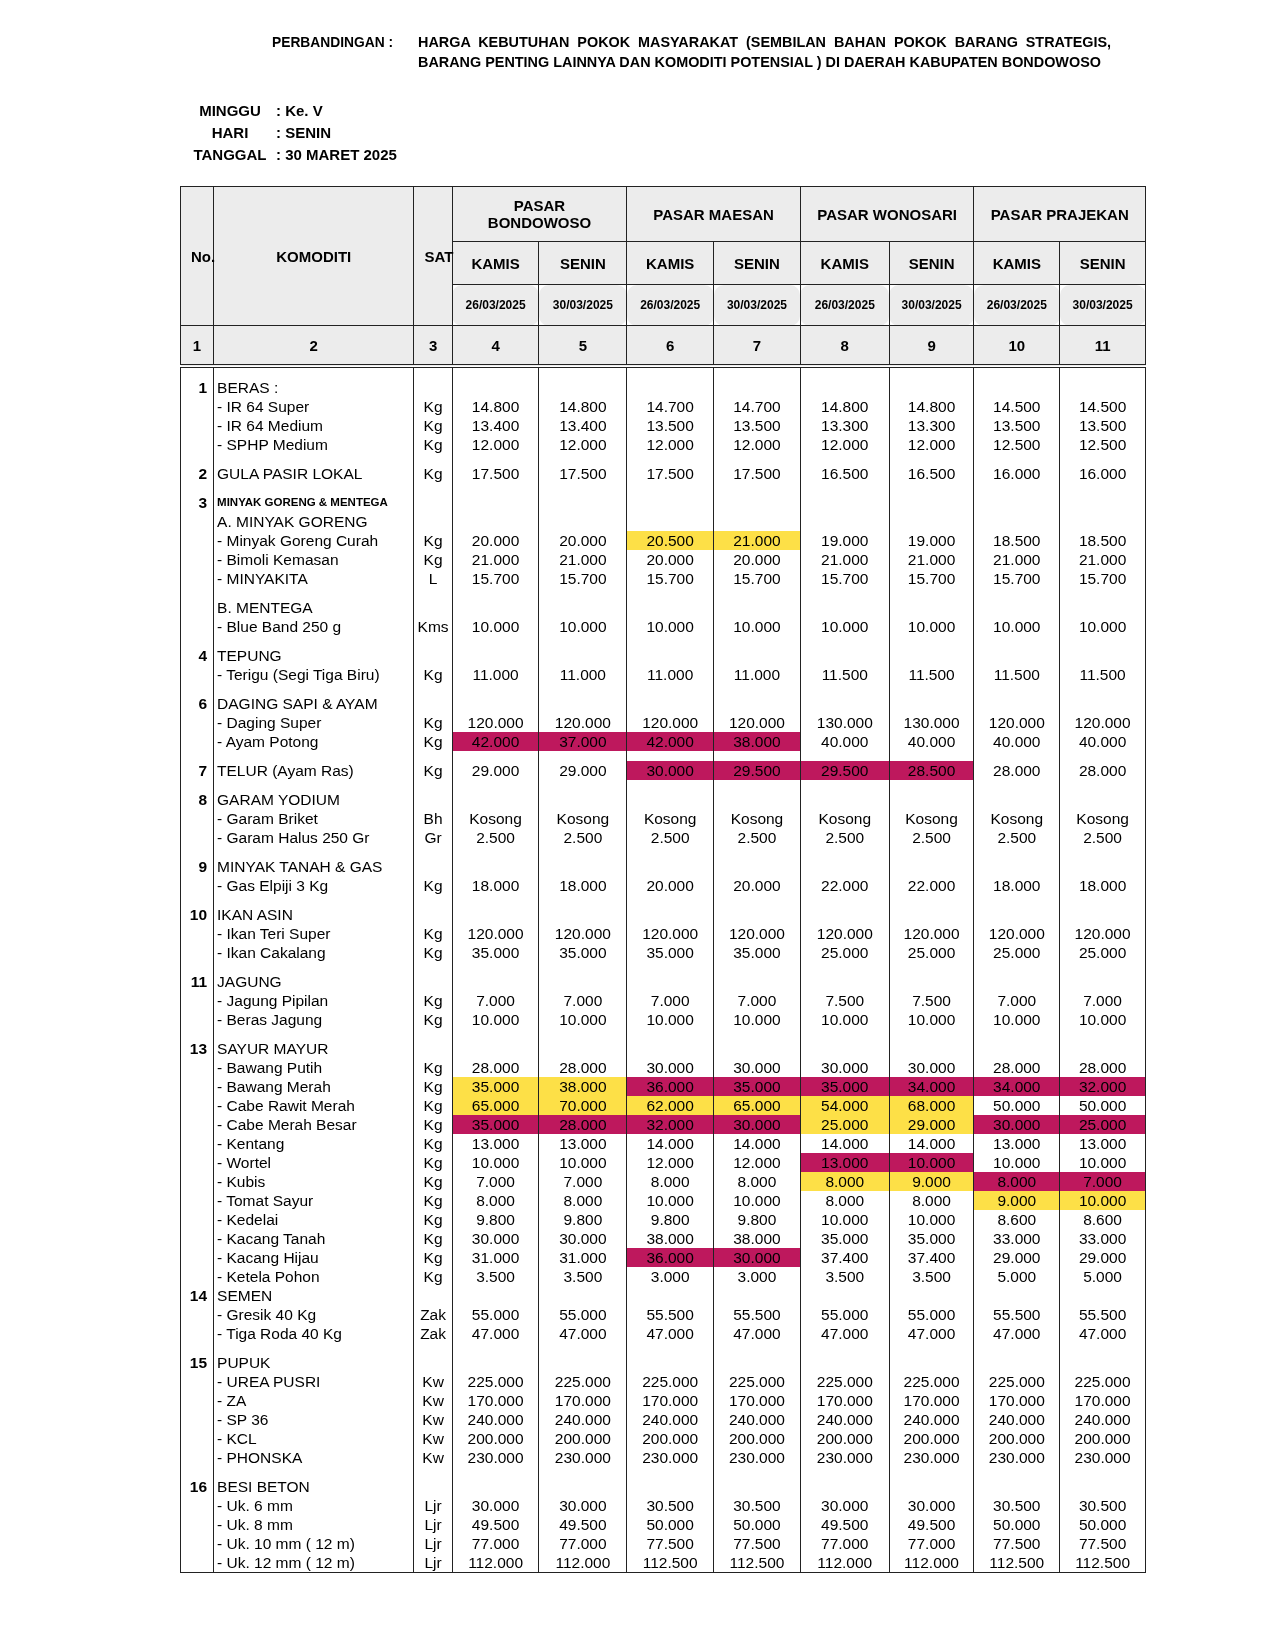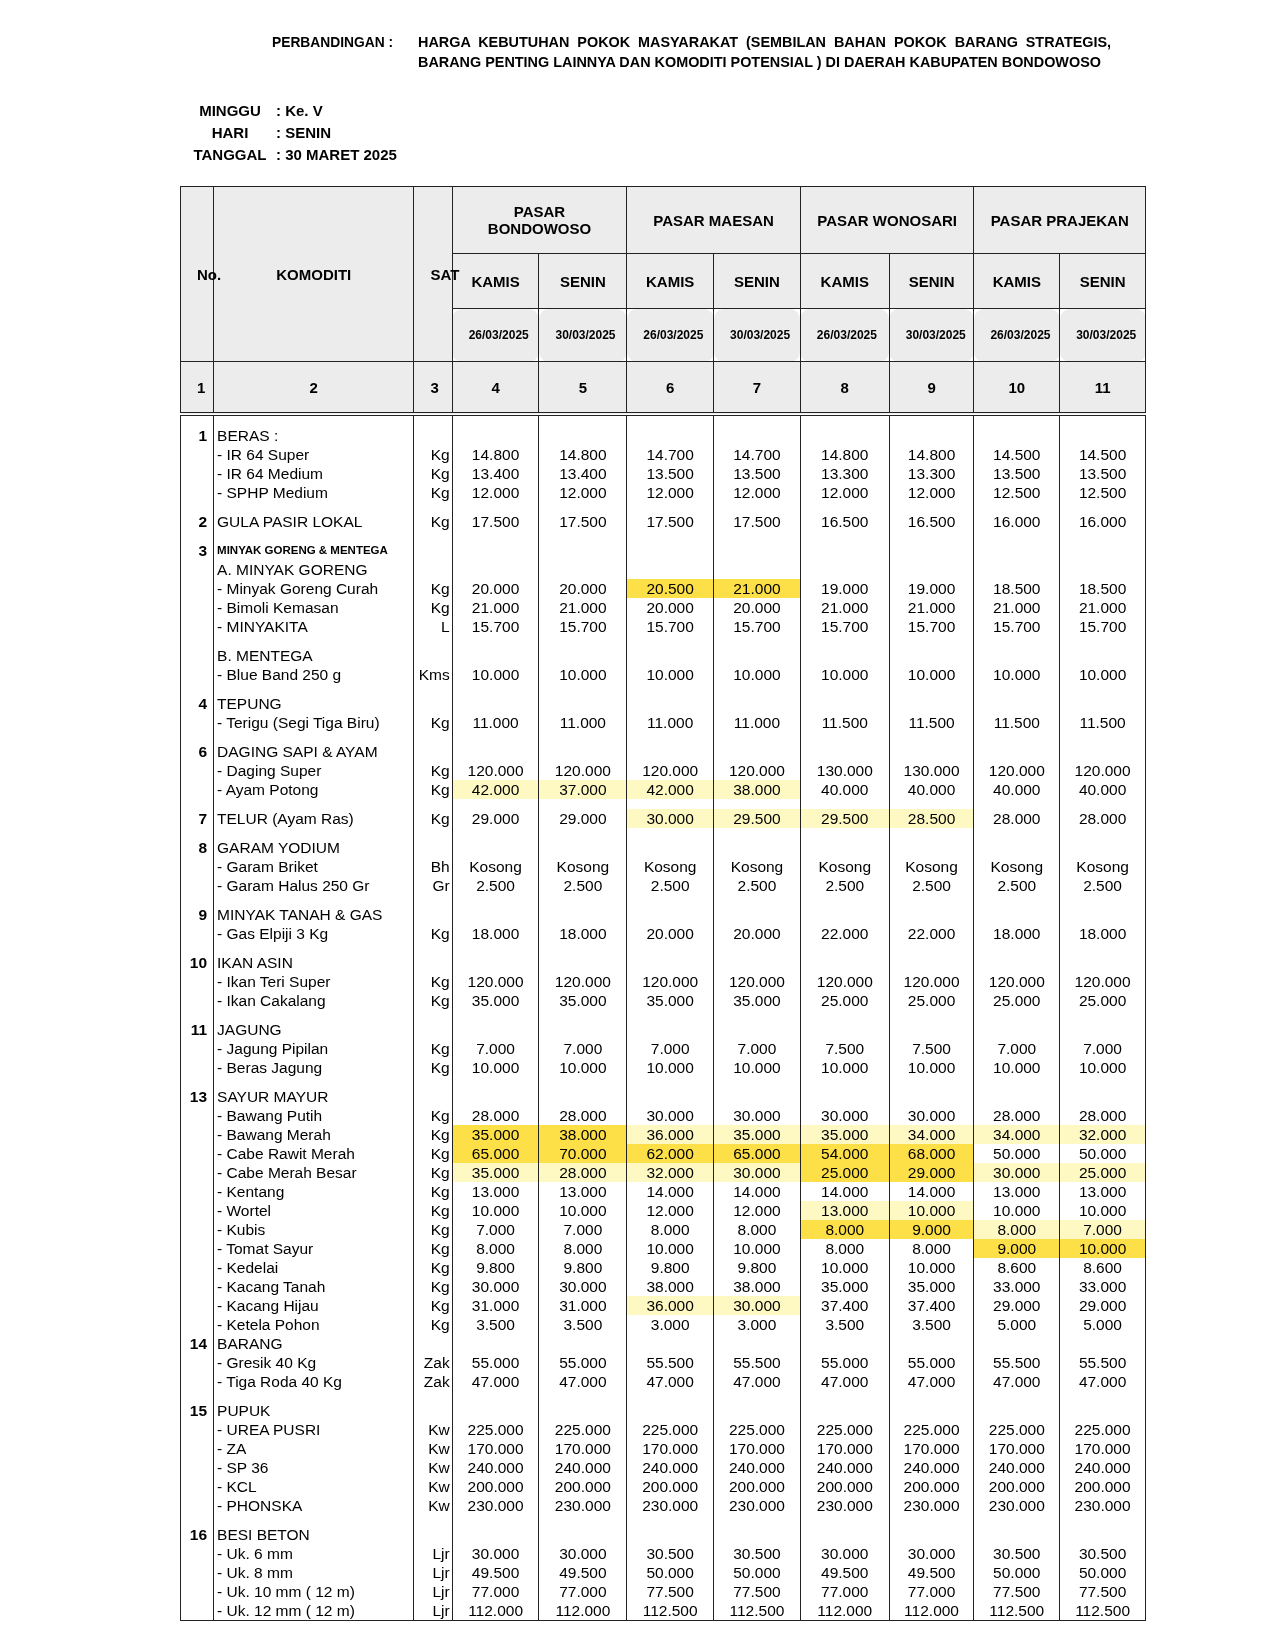--- a/index.html
+++ b/index.html
@@ -4,35 +4,35 @@
 <style>
   html, body { margin: 0; padding: 0; background: #ffffff; }
   body { width: 1275px; height: 1650px; position: relative; font-family: "Liberation Sans", sans-serif; color: #000; }
   .hdr { position: absolute; left: 272px; top: 32px; width: 880px; font-weight: bold; font-size: 15px; line-height: 20px; }
   .hdr .lbl { position: absolute; left: 0; top: 0; width: 145px; white-space: nowrap; font-family: "Liberation Sans", sans-serif; transform: scaleX(0.92); transform-origin: left; }
   .hdr .txt { position: absolute; left: 146px; top: 0; width: 722px; text-align: justify; text-align-last: left; transform: scaleX(0.96); transform-origin: left; }
   .meta { position: absolute; left: 184px; top: 100px; font-weight: bold; font-size: 15px; line-height: 22px; }
   .meta .row { display: flex; text-align: center; }
   .meta .k { width: 92px; }
   table.main { position: absolute; left: 180px; top: 186px; border-collapse: collapse; font-size: 15.5px; table-layout: fixed; width: 966px; }
-  table.main th { background: #ececec; border: 1.5px solid #222; font-weight: bold; font-size: 15px; padding: 16px; height: 22px; }
+  table.main th { background: #ececec; border: 1.5px solid #222; font-weight: bold; font-size: 15px; padding: 10px; height: 22px; }
   table.main th.date { font-size: 12px; height: 20px; border-radius: 10px; }
   table.main th.num { height: 18px; }
   table.main td { padding: 0 2px; border-left: 1.5px solid #222; border-right: 1.5px solid #222; height: 19px; line-height: 19px; white-space: nowrap; }
   table.main tr.numrow th { border-bottom: 4px double #222; }
   td.no { text-align: right; font-weight: bold; padding-right: 6px !important; }
   td.kom { text-align: left; padding-left: 3px !important; }
-  td.sat { text-align: right; }
+  td.sat { text-align: center; }
   td.v { text-align: center; }
   tr.cat td.kom { font-weight: normal; }
   tr.catsmall td.kom { font-weight: bold; font-size: 11.5px; }
   tr.spacer td { height: 10px; }
   tr.last td { border-bottom: 1.5px solid #222; }
   .hl-orange { background: #fde047; }
-  .hl-green { background: #fef9c3; margin-top: 44px; }
+  .hl-green { background: #be185d; margin-top: 44px; }
 </style>
 </head>
 <body>
 
 <div class="hdr">
   <div class="lbl">PERBANDINGAN :</div>
   <div class="txt">HARGA KEBUTUHAN POKOK MASYARAKAT (SEMBILAN BAHAN POKOK BARANG STRATEGIS, BARANG PENTING LAINNYA DAN KOMODITI POTENSIAL ) DI DAERAH KABUPATEN BONDOWOSO</div>
 </div>
 
 <div class="meta">
@@ -806,21 +806,21 @@
         <td class="v">3.500</td>
         <td class="v">3.000</td>
         <td class="v">3.000</td>
         <td class="v">3.500</td>
         <td class="v">3.500</td>
         <td class="v">5.000</td>
         <td class="v">5.000</td>
       </tr>
       <tr class="cat">
         <td class="no">14</td>
-        <td class="kom">BARANG</td>
+        <td class="kom">SEMEN</td>
         <td class="sat"></td>
         <td class="v"></td>
         <td class="v"></td>
         <td class="v"></td>
         <td class="v"></td>
         <td class="v"></td>
         <td class="v"></td>
         <td class="v"></td>
         <td class="v"></td>
       </tr>

